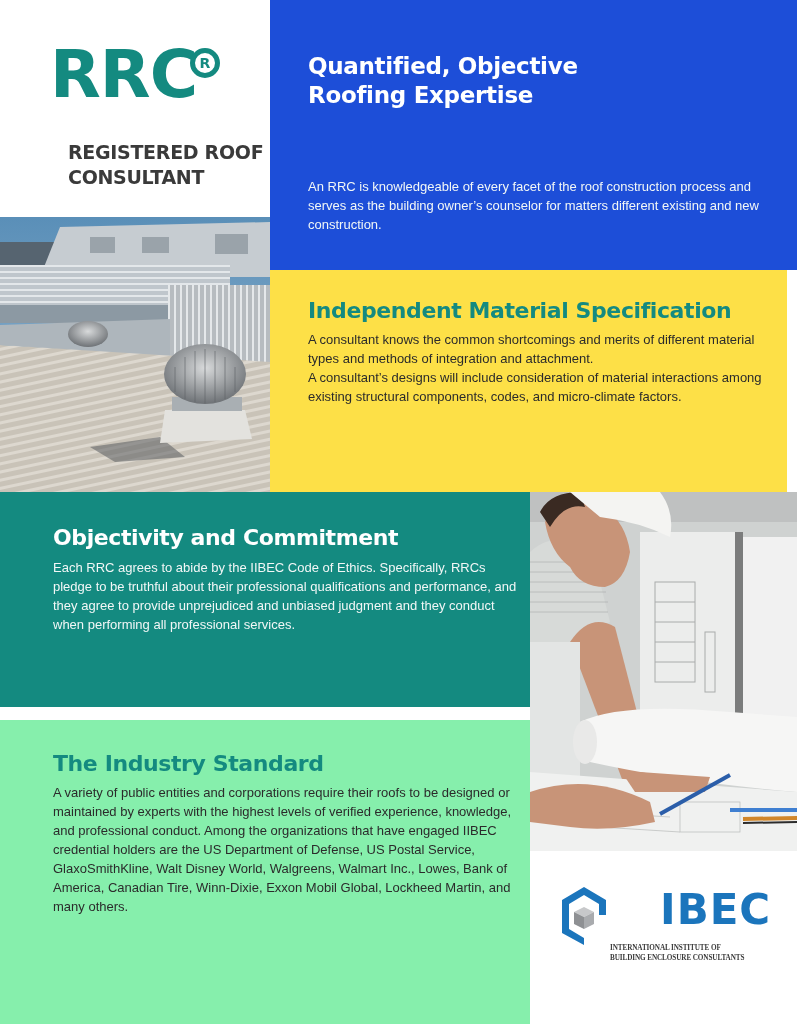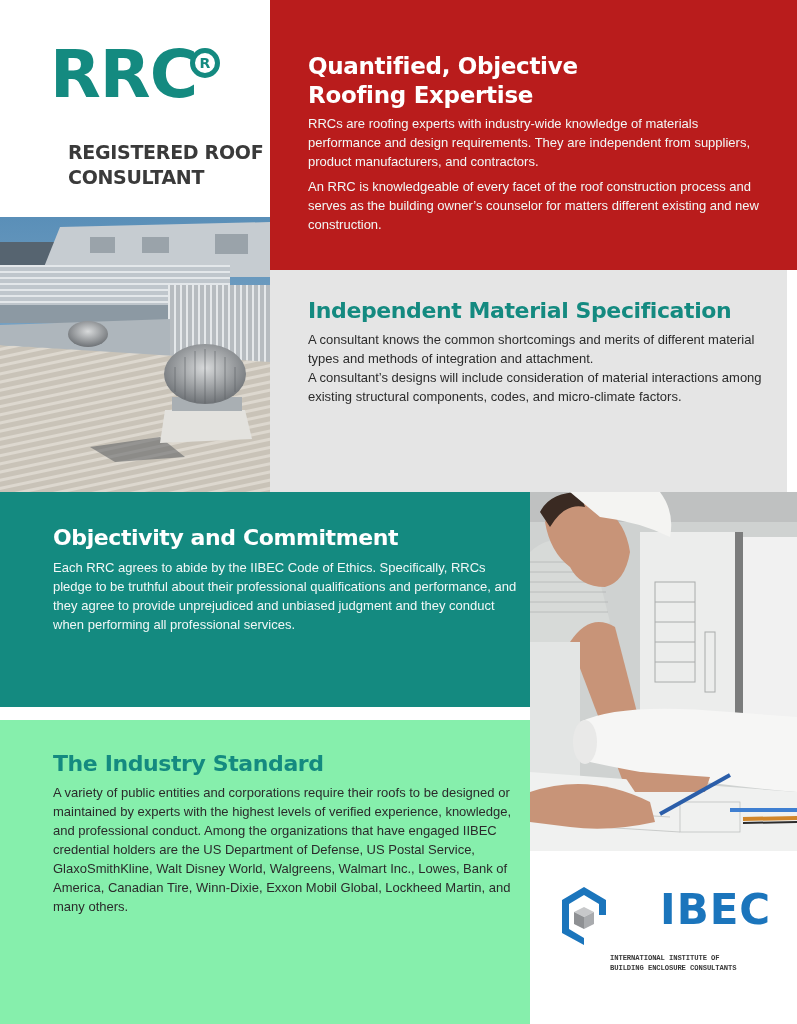--- a/index.html
+++ b/index.html
@@ -26,32 +26,32 @@
   .rrc-sub {
     position: absolute; left: 68px; top: 124px; width: 215px;
     font-family: "DejaVu Sans", sans-serif; font-weight: bold;
     font-size: 19px; line-height: 25px; color: #3a3a3a; letter-spacing: -0.3px; margin-top: 16px;
   }
 
   
   .roof-photo { left: 0; top: 217px; width: 270px; height: 275px; overflow: hidden; }
 
   
-  .teal-top { left: 270px; top: 0; width: 527px; height: 270px; background: #b91c1c; }
+  .teal-top { left: 270px; top: 0; width: 527px; height: 270px; background: #1d4ed8; }
   .teal-top h2 {
     position: absolute; left: 38px; top: 52px; margin: 0;
     font-family: "DejaVu Sans", sans-serif; font-weight: bold;
     font-size: 23px; line-height: 29px; color: #fff; letter-spacing: -0.3px;
   }
   .body-text { font-size: 13px; line-height: 19px; margin: 0; }
   .teal-top .p1 { position: absolute; left: 38px; top: 114px; width: 460px; color: #f2f7f6; }
   .teal-top .p2 { position: absolute; left: 38px; top: 177px; width: 460px; color: #f2f7f6; }
 
   
-  .spec-box { left: 270px; top: 270px; width: 517px; height: 222px; background: #e5e5e5; }
+  .spec-box { left: 270px; top: 270px; width: 517px; height: 222px; background: #fde047; }
   .spec-box h2 {
     position: absolute; left: 38px; top: 27px; margin: 0;
     font-family: "DejaVu Sans", sans-serif; font-weight: bold;
     font-size: 22px; line-height: 28px; color: #148A80; letter-spacing: -0.4px;
   }
   .spec-box .p1 { position: absolute; left: 38px; top: 60px; width: 470px; color: #2b2b2b; }
 
   
   .teal-obj { left: 0; top: 492px; width: 530px; height: 215px; background: #148A80; padding-left: 28px; }
   .teal-obj h2 {
@@ -74,22 +74,22 @@
   .eng-photo { left: 530px; top: 492px; width: 267px; height: 359px; overflow: hidden; background: #d9dcdc; }
 
   
   .ibec-logo { left: 560px; top: 885px; width: 200px; height: 90px; }
   .ibec-word {
     position: absolute; left: 52px; top: 2px;
     font-family: "DejaVu Sans", sans-serif; font-weight: bold;
     font-size: 42px; line-height: 46px; color: #1B75BC; letter-spacing: 1px; margin-left: 48px;
   }
   .ibec-sub {
-    position: absolute; left: 50px; top: 68px; width: 160px;
-    font-family: Liberation Mono, monospace; font-weight: bold;
+    position: absolute; left: 50px; top: 58px; width: 160px;
+    font-family: Liberation Serif, serif; font-weight: bold;
     font-size: 7.2px; line-height: 10px; color: #3a3a3a; letter-spacing: -0.1px;
   }
 </style>
 </head>
 <body>
 
 <div class="abs logo-block">
   <div class="rrc-mark">RRC</div>
   <div class="rrc-reg">R</div>
   <div class="rrc-sub">
@@ -148,21 +148,20 @@
       <line x1="235" y1="150" x2="235" y2="175"></line>
     </g>
   </svg>
 </div>
 
 <section class="abs teal-top">
   <h2>
     <div>Quantified, Objective</div>
     <div>Roofing Expertise</div>
   </h2>
-  <p class="body-text p1">RRCs are roofing experts with industry-wide knowledge of materials performance and design requirements. They are independent from suppliers, product manufacturers, and contractors.</p>
   <p class="body-text p2">An RRC is knowledgeable of every facet of the roof construction process and serves as the building owner’s counselor for matters different existing and new construction.</p>
 </section>
 
 <section class="abs spec-box">
   <h2>Independent Material Specification</h2>
   <div class="body-text p1">
     <div>A consultant knows the common shortcomings and merits of different material types and methods of integration and attachment.</div>
     <div>A consultant’s designs will include consideration of material interactions among existing structural components, codes, and micro-climate factors.</div>
   </div>
 </section>

